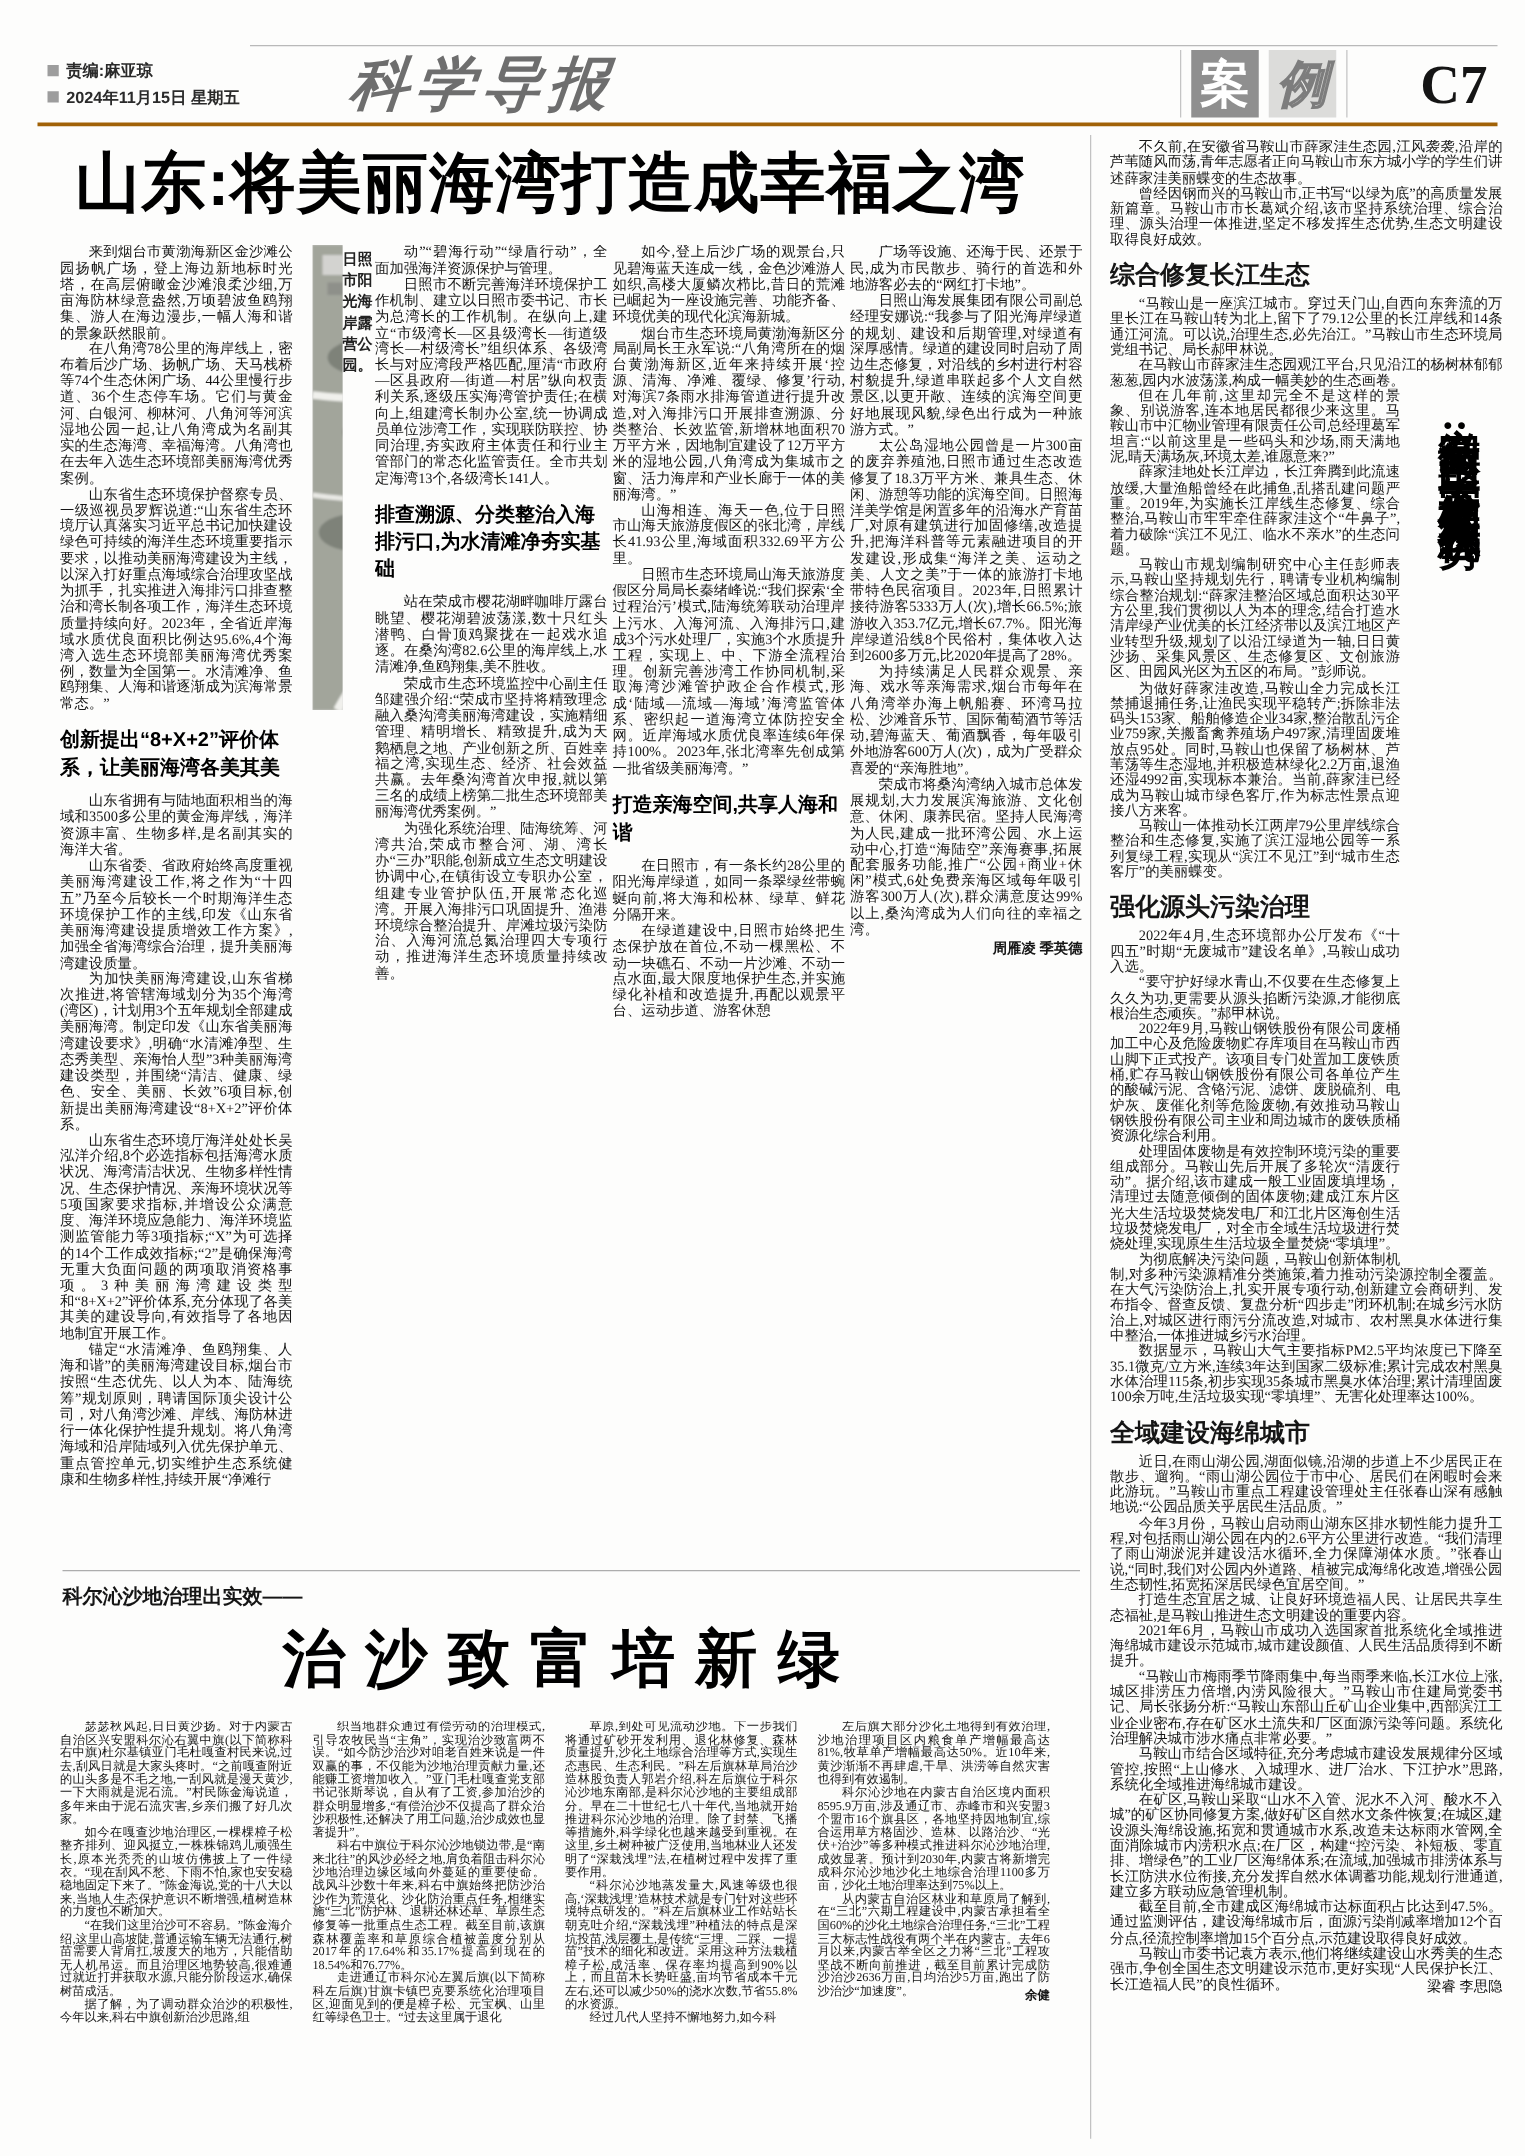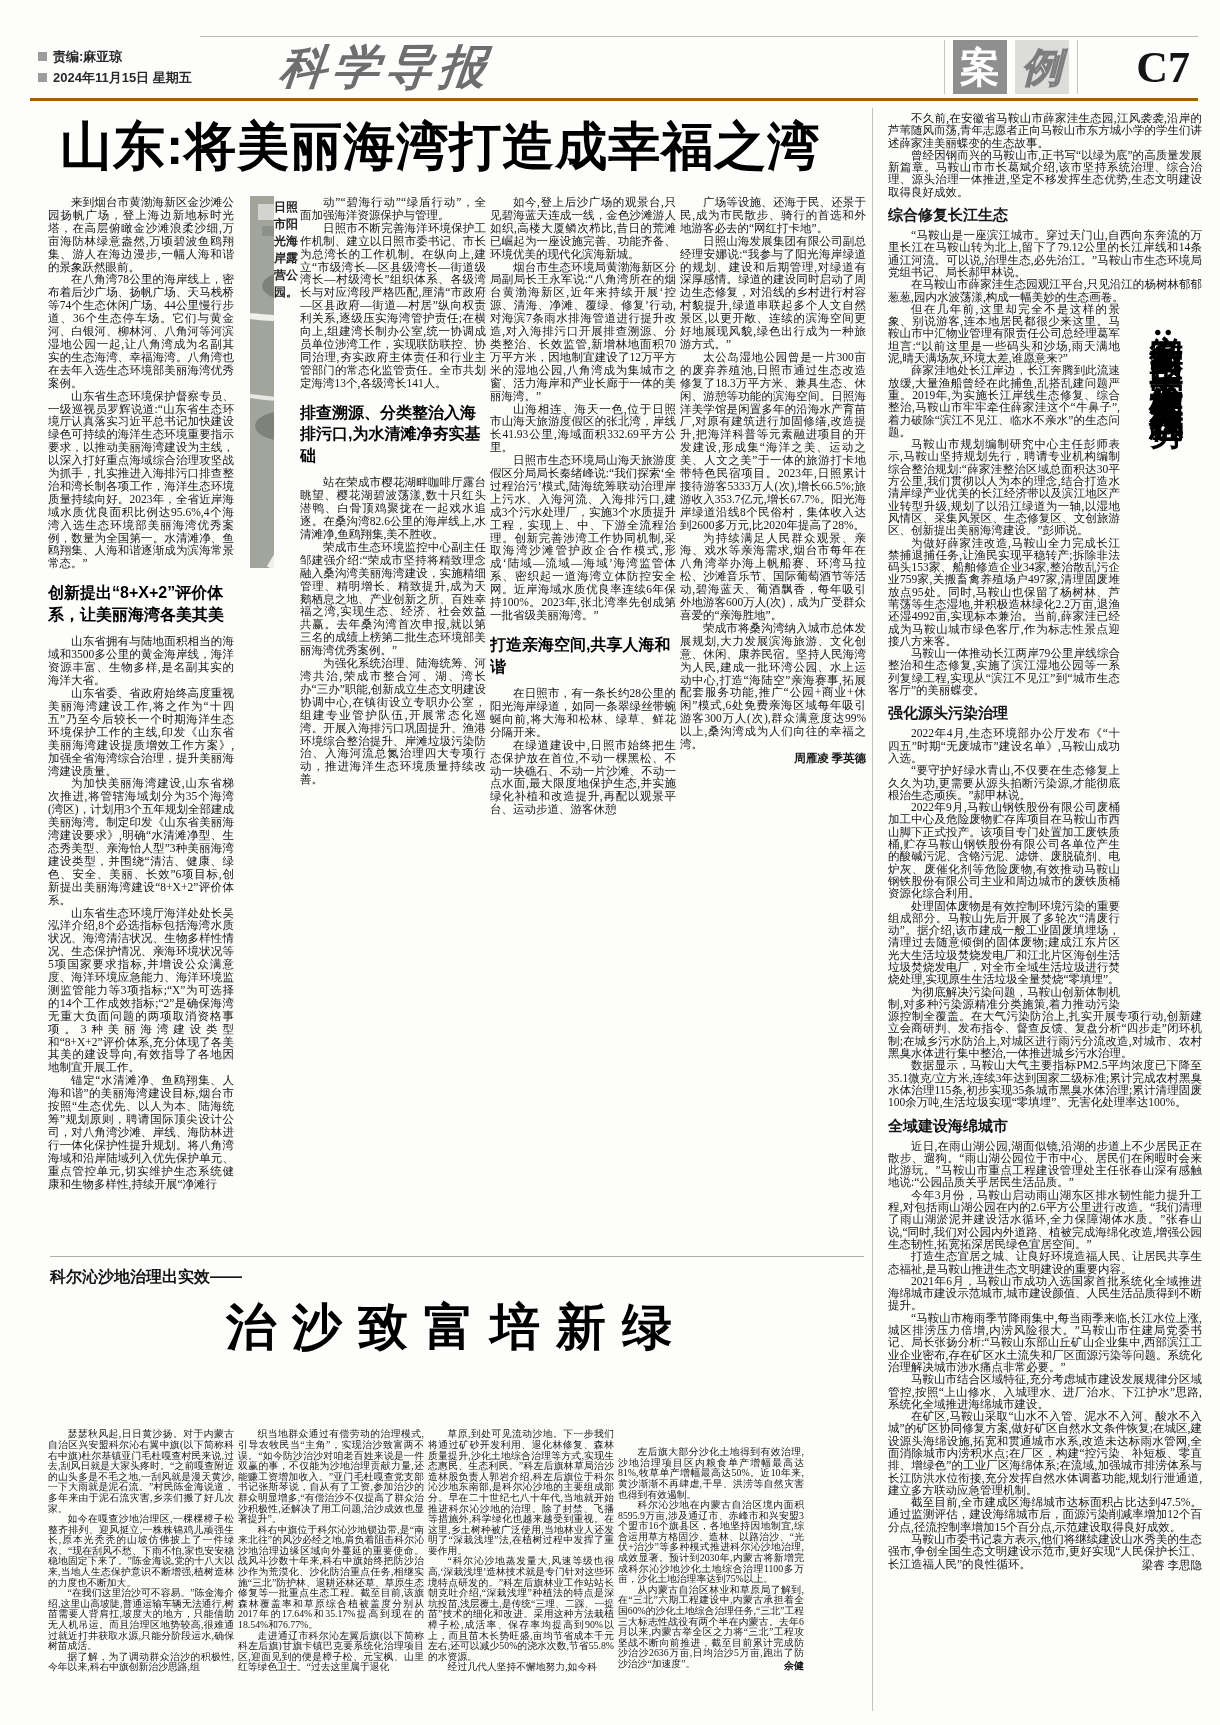--- a/index.html
+++ b/index.html
@@ -39,27 +39,27 @@
   .sub-cols .para,.mcol .para{font-size:11.5px;line-height:12.9px;}
   .col-subhead{font-family:"Liberation Sans",sans-serif;font-weight:bold;font-size:16px;
                line-height:1.35;margin:12px 0 10px 0;color:#000;}
   .byline{text-align:right;font-weight:bold;font-size:11.5px;margin-top:0;}
   .h-rule{height:1px;background:#adadad;margin:14px 2px 10px 2px;}
   
   .bottom-block{margin-top:4px;}
   .kicker{font-family:"Liberation Sans",sans-serif;font-weight:bold;font-size:16px;margin:4px 0 2px 2px;}
   .bottom-headline{font-weight:900;font-size:50px;letter-spacing:16px;text-align:center;
                    margin:6px 0 16px 0;color:#000;}
-  .bottom-cols{display:flex;gap:4px;height:296px;overflow:hidden;align-items:flex-end;}
+  .bottom-cols{display:flex;gap:16px;height:296px;overflow:hidden;}
   .bcol{width:186px;overflow:hidden;}
   .bcol .para{font-size:9.8px;line-height:10.6px;}
   .bcol .byline{font-size:10px;margin-top:-10.6px;}
   
   .ra-flow .para{font-size:11.5px;line-height:12.3px;}
-  .ra-subhead{font-family:"Liberation Sans",sans-serif;font-weight:bold;font-size:15px;margin:8px 0 4px 0;}
+  .ra-subhead{font-family:"Liberation Sans",sans-serif;font-weight:bold;font-size:20px;margin:8px 0 4px 0;}
   .ra-body{overflow:hidden;}
   .vh-float{float:right;width:72px;height:692px;margin:4px 0 6px 10px;display:flex;
             justify-content:center;}
   .vh-text{writing-mode:vertical-rl;font-family:"Liberation Serif",serif;font-weight:900;
            font-size:34px;letter-spacing:4px;line-height:1;color:#000;}
   .ra-byline{text-align:right;font-weight:normal;font-size:11.5px;margin-top:-12.3px;}
 </style>
 </head>
 <body>
 
@@ -261,21 +261,21 @@
       <div class="ra-subhead">综合修复长江生态</div>
       <p class="para">“马鞍山是一座滨江城市。穿过天门山,自西向东奔流的万里长江在马鞍山转为北上,留下了79.12公里的长江岸线和14条通江河流。可以说,治理生态,必先治江。”马鞍山市生态环境局党组书记、局长郝甲林说。</p>
       <p class="para">在马鞍山市薛家洼生态园观江平台,只见沿江的杨树林郁郁葱葱,园内水波荡漾,构成一幅美妙的生态画卷。</p>
     </div>
   <div class="ra-body ra-flow">
     <div class="vh-float">
       <span class="vh-text">安徽马鞍山:三管齐下发挥钢城生态优势</span>
     </div>
   <p class="para">但在几年前,这里却完全不是这样的景象、别说游客,连本地居民都很少来这里。马鞍山市中汇物业管理有限责任公司总经理葛军坦言:“以前这里是一些码头和沙场,雨天满地泥,晴天满场灰,环境太差,谁愿意来?”</p>
       <p class="para">薛家洼地处长江岸边，长江奔腾到此流速放缓,大量渔船曾经在此捕鱼,乱搭乱建问题严重。2019年,为实施长江岸线生态修复、综合整治,马鞍山市牢牢牵住薛家洼这个“牛鼻子”,着力破除“滨江不见江、临水不亲水”的生态问题。</p>
-      <p class="para">马鞍山市规划编制研究中心主任彭师表示,马鞍山坚持规划先行，聘请专业机构编制综合整治规划:“薛家洼整治区域总面积达30平方公里,我们贯彻以人为本的理念,结合打造水清岸绿产业优美的长江经济带以及滨江地区产业转型升级,规划了以沿江绿道为一轴,以湿地风情区、采集风景区、生态修复区、文创旅游区、创新提出美丽海湾建设。”彭师说。</p>
+      <p class="para">马鞍山市规划编制研究中心主任彭师表示,马鞍山坚持规划先行，聘请专业机构编制综合整治规划:“薛家洼整治区域总面积达30平方公里,我们贯彻以人为本的理念,结合打造水清岸绿产业优美的长江经济带以及滨江地区产业转型升级,规划了以沿江绿道为一轴,日日黄沙扬、采集风景区、生态修复区、文创旅游区、田园风光区为五区的布局。”彭师说。</p>
       <p class="para">为做好薛家洼改造,马鞍山全力完成长江禁捕退捕任务,让渔民实现平稳转产;拆除非法码头153家、船舶修造企业34家,整治散乱污企业759家,关搬畜禽养殖场户497家,清理固废堆放点95处。同时,马鞍山也保留了杨树林、芦苇荡等生态湿地,并积极造林绿化2.2万亩,退渔还湿4992亩,实现标本兼治。当前,薛家洼已经成为马鞍山城市绿色客厅,作为标志性景点迎接八方来客。</p>
       <p class="para">马鞍山一体推动长江两岸79公里岸线综合整治和生态修复,实施了滨江湿地公园等一系列复绿工程,实现从“滨江不见江”到“城市生态客厅”的美丽蝶变。</p>
       <div class="ra-subhead">强化源头污染治理</div>
       <p class="para">2022年4月,生态环境部办公厅发布《“十四五”时期“无废城市”建设名单》,马鞍山成功入选。</p>
       <p class="para">“要守护好绿水青山,不仅要在生态修复上久久为功,更需要从源头掐断污染源,才能彻底根治生态顽疾。”郝甲林说。</p>
       <p class="para">2022年9月,马鞍山钢铁股份有限公司废桶加工中心及危险废物贮存库项目在马鞍山市西山脚下正式投产。该项目专门处置加工废铁质桶,贮存马鞍山钢铁股份有限公司各单位产生的酸碱污泥、含铬污泥、滤饼、废脱硫剂、电炉灰、废催化剂等危险废物,有效推动马鞍山钢铁股份有限公司主业和周边城市的废铁质桶资源化综合利用。</p>
       <p class="para">处理固体废物是有效控制环境污染的重要组成部分。马鞍山先后开展了多轮次“清废行动”。据介绍,该市建成一般工业固废填埋场，清理过去随意倾倒的固体废物;建成江东片区光大生活垃圾焚烧发电厂和江北片区海创生活垃圾焚烧发电厂，对全市全域生活垃圾进行焚烧处理,实现原生生活垃圾全量焚烧“零填埋”。</p>
       <p class="para">为彻底解决污染问题，马鞍山创新体制机制,对多种污染源精准分类施策,着力推动污染源控制全覆盖。在大气污染防治上,扎实开展专项行动,创新建立会商研判、发布指令、督查反馈、复盘分析“四步走”闭环机制;在城乡污水防治上,对城区进行雨污分流改造,对城市、农村黑臭水体进行集中整治,一体推进城乡污水治理。</p>
       <p class="para">数据显示，马鞍山大气主要指标PM2.5平均浓度已下降至35.1微克/立方米,连续3年达到国家二级标准;累计完成农村黑臭水体治理115条,初步实现35条城市黑臭水体治理;累计清理固废100余万吨,生活垃圾实现“零填埋”、无害化处理率达100%。</p>
       <div class="ra-subhead">全域建设海绵城市</div>

